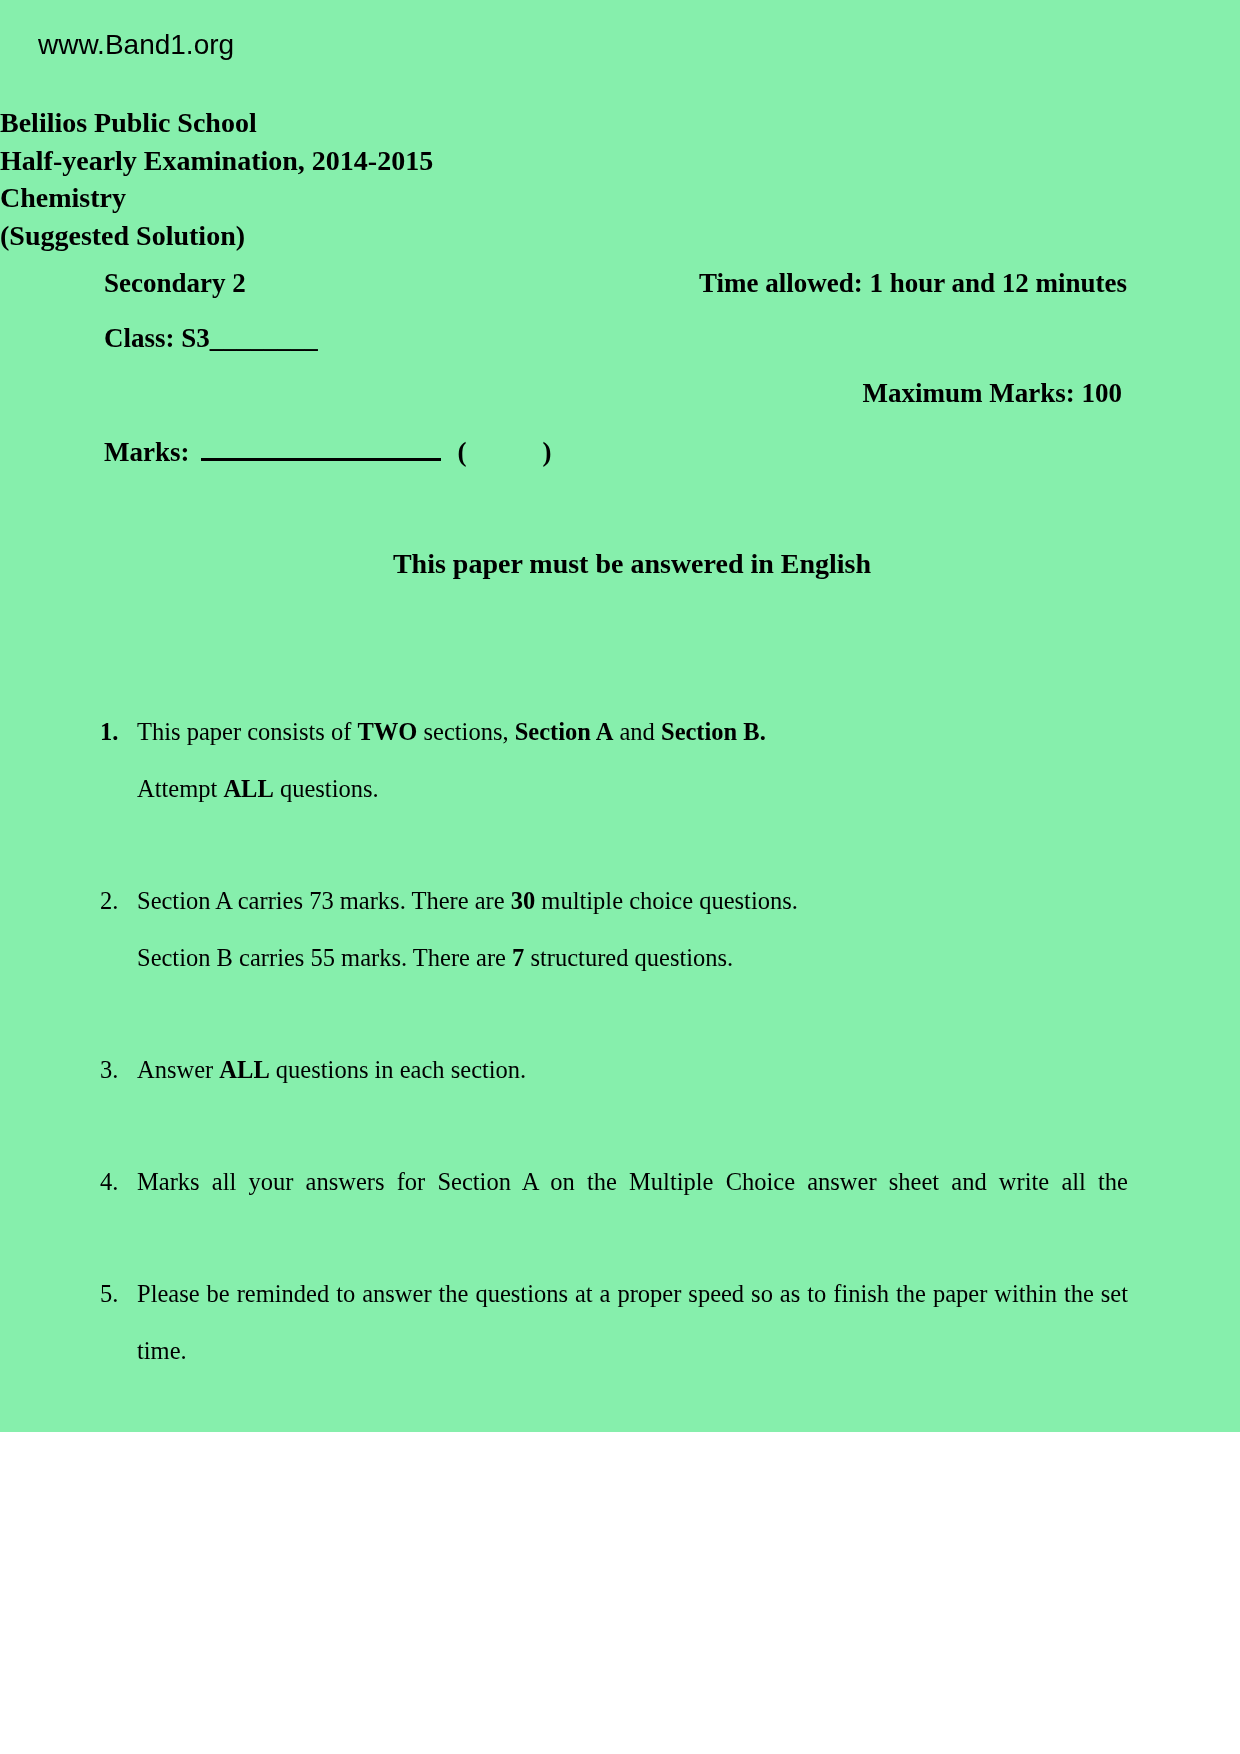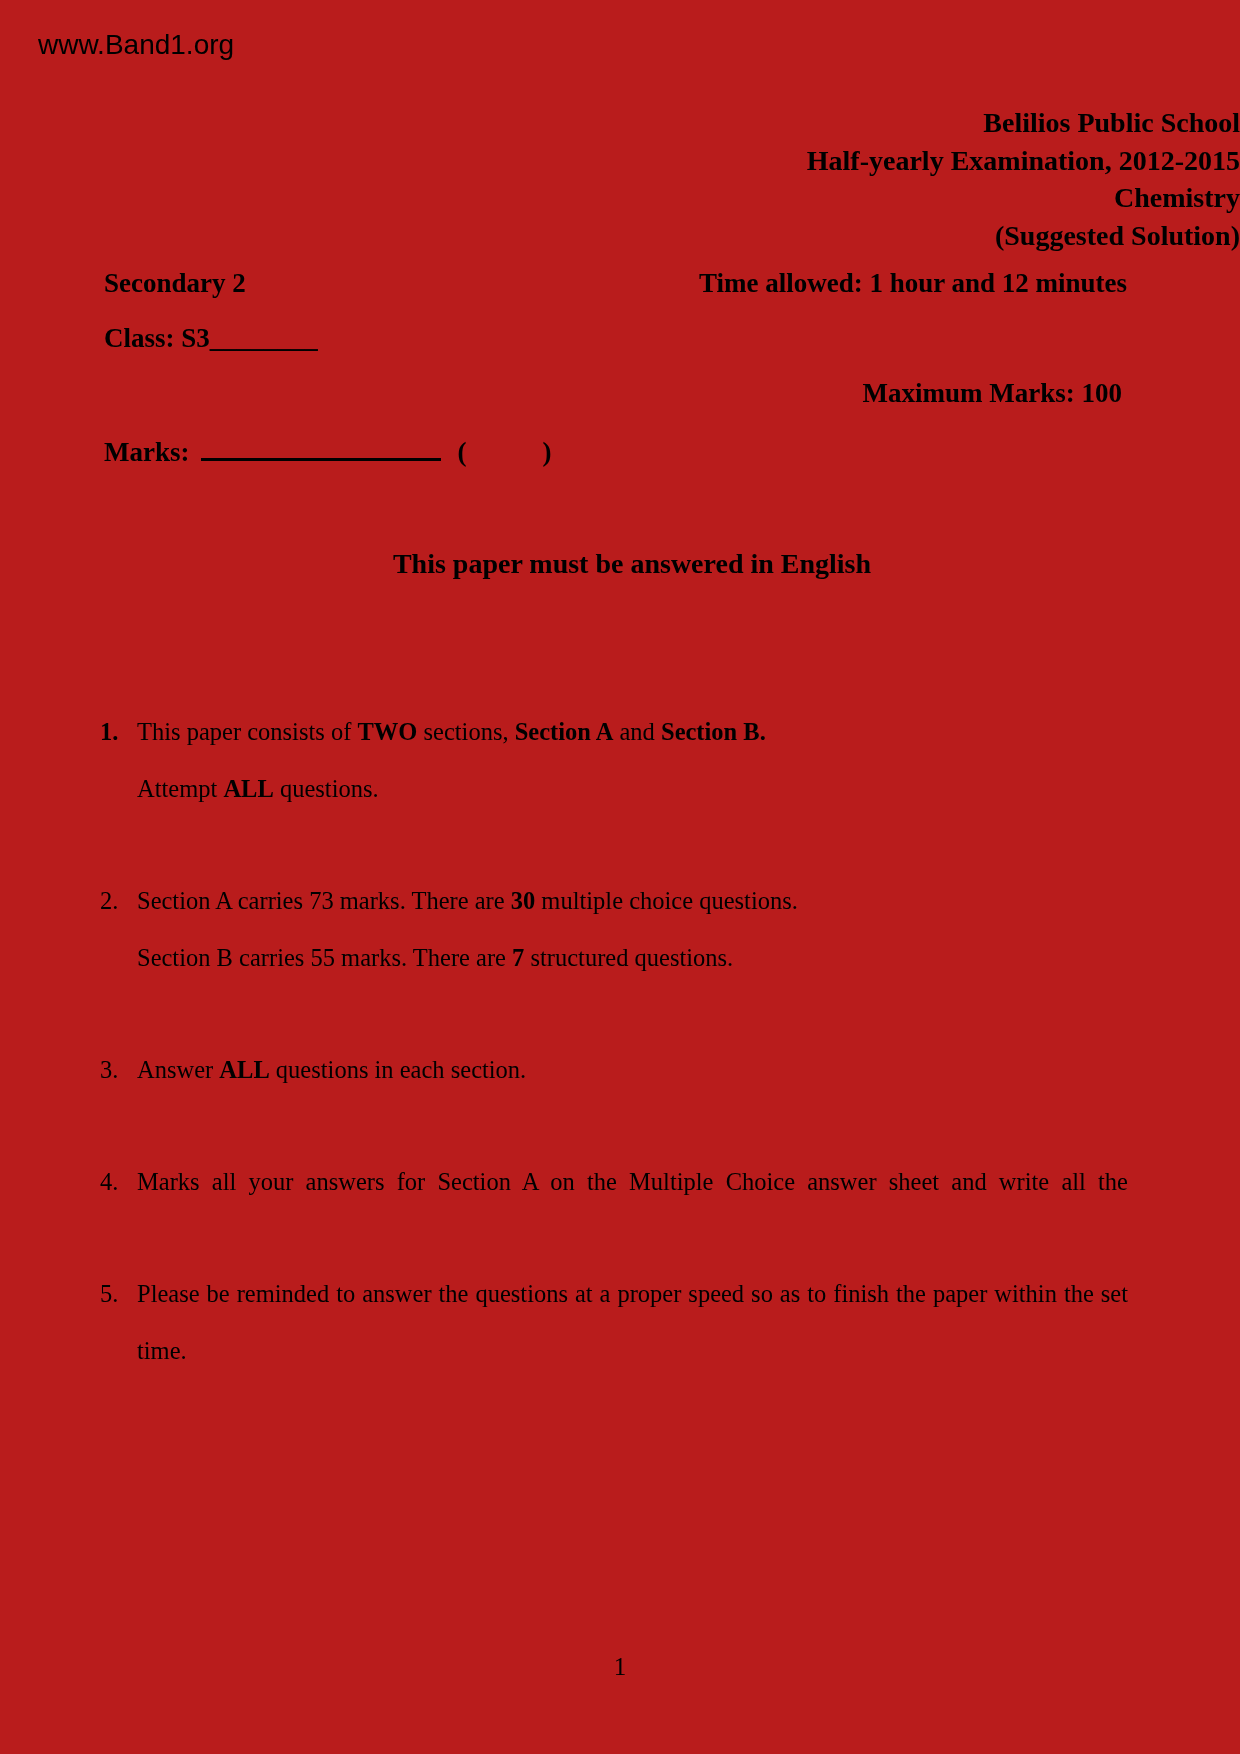--- a/index.html
+++ b/index.html
@@ -1,25 +1,25 @@
 <!DOCTYPE html>
 <html><head>
 <meta charset="utf-8">
 <style>
   html,body{margin:0;padding:0;background:#ffffff;}
   .page{
-    position:relative;width:1240px;height:1754px;background:#b91c1c;
+    position:relative;width:1240px;height:1432px;background:#86efac;
     font-family:"Liberation Serif",serif;color:#000;overflow:hidden;
   }
   .site{
     position:absolute;left:38px;top:30px;
     font-family:"Liberation Sans",sans-serif;font-size:28px;line-height:30px;
   }
   .title-block{
-    position:absolute;left:0;top:104px;width:1240px;text-align:right;
+    position:absolute;left:0;top:104px;width:1240px;text-align:left;
     font-weight:bold;font-size:28px;line-height:37.5px;
   }
   .hdr-row{position:absolute;left:104px;right:113px;font-weight:bold;font-size:27px;line-height:27px;}
   .row-secondary{top:270px;display:flex;justify-content:space-between;}
   .row-class{top:325px;}
   .row-maxmarks{top:380px;right:118px;text-align:right;}
   .row-name{top:439px;}
   .name-underline{
     display:inline-block;width:240px;height:5px;border-bottom:3px solid #000;
     margin-left:12px;margin-right:16px;
@@ -47,21 +47,21 @@
 </style>
 </head>
 <body>
 
 <div class="page">
 
   <div class="site">www.Band1.org</div>
 
   <div class="title-block">
     <div>Belilios Public School</div>
-    <div>Half-yearly Examination, 2012-2015</div>
+    <div>Half-yearly Examination, 2014-2015</div>
     <div>Chemistry</div>
     <div>(Suggested Solution)</div>
   </div>
 
   <div class="hdr-row row-secondary">
     <span>Secondary 2</span>
     <span>Time allowed: 1 hour and 12 minutes</span>
   </div>
 
   <div class="hdr-row row-class">

